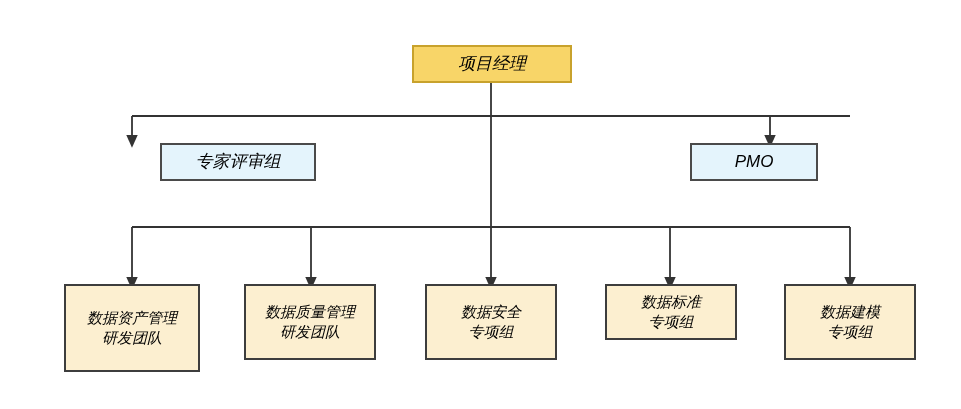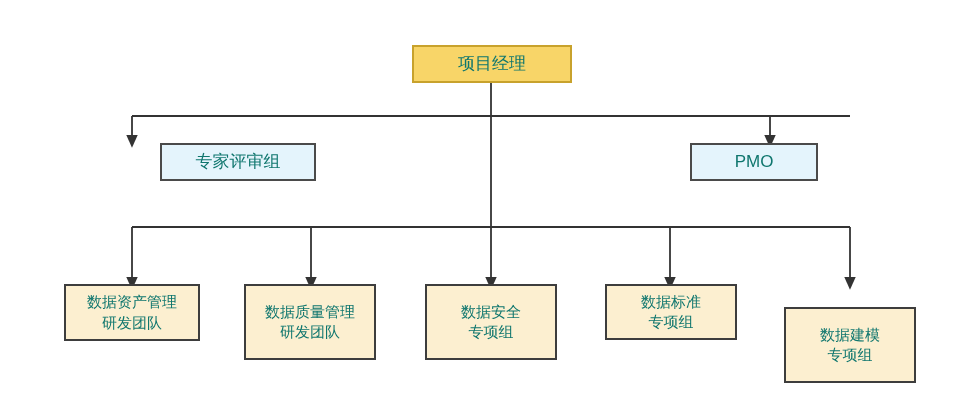--- a/index.html
+++ b/index.html
@@ -25,22 +25,23 @@
     pointer-events: none;
   }
   .node {
     position: absolute;
     box-sizing: border-box;
     display: flex;
     align-items: center;
     justify-content: center;
     text-align: center;
     line-height: 1.35;
-    color: #0f766e;
+    color: #000000;
     white-space: pre-line;
+    font-style: italic;
   }
   .node-root {
     background: #f8d568;
     border: 2px solid #c8a22c;
     font-size: 17px;
   }
   .node-staff {
     background: #e4f4fc;
     border: 2px solid #4a4a4a;
     font-size: 17px;
@@ -79,28 +80,28 @@
       <path d="M850,227 L850,283" marker-end="url(#arrowhead)"></path>
     </g>
   </svg>
 
   <div class="node node-root" style="left:412px; top:45px; width:160px; height:38px;">项目经理</div>
 
   <div class="node node-staff" style="left:160px; top:143px; width:156px; height:38px;">专家评审组</div>
 
   <div class="node node-staff" style="left:690px; top:143px; width:128px; height:38px;">PMO</div>
 
-  <div class="node node-team" style="left:64px; top:284px; width:136px; height:57px;">数据资产管理
+  <div class="node node-team" style="left:64px; top:284px; width:136px; height:88px;">数据资产管理
 研发团队</div>
 
   <div class="node node-team" style="left:244px; top:284px; width:132px; height:76px;">数据质量管理
 研发团队</div>
 
   <div class="node node-team" style="left:425px; top:284px; width:132px; height:76px;">数据安全
 专项组</div>
 
   <div class="node node-team" style="left:605px; top:284px; width:132px; height:56px;">数据标准
 专项组</div>
 
-  <div class="node node-team" style="left:784px; top:284px; width:132px; height:76px;margin-top:23px;">数据建模
+  <div class="node node-team" style="left:784px; top:284px; width:132px; height:76px;">数据建模
 专项组</div>
 
 </div>
 
 </body></html>

